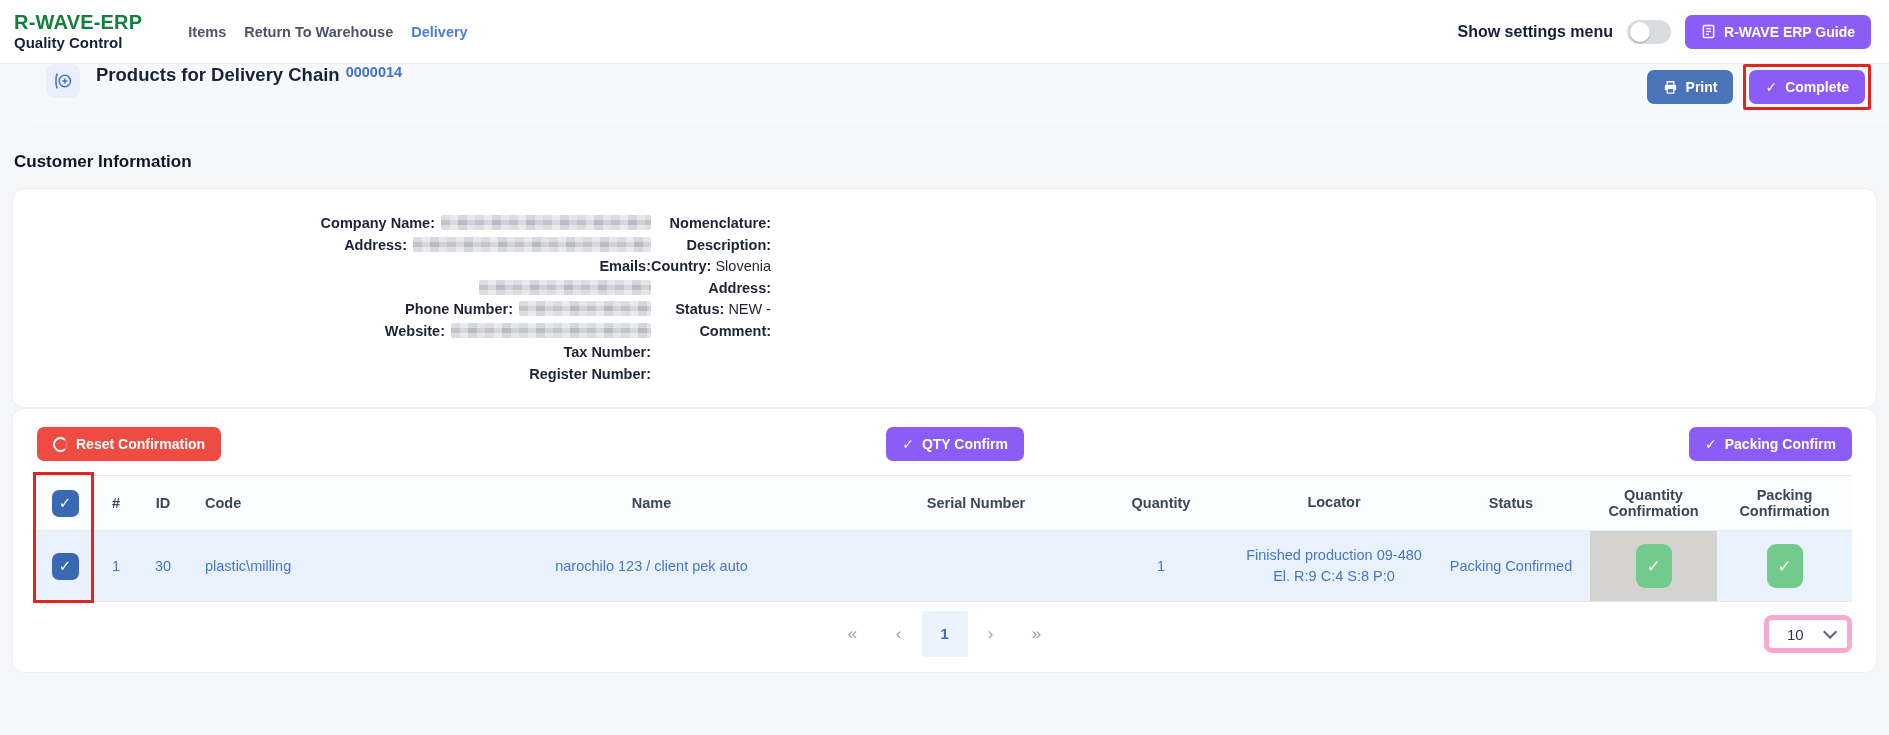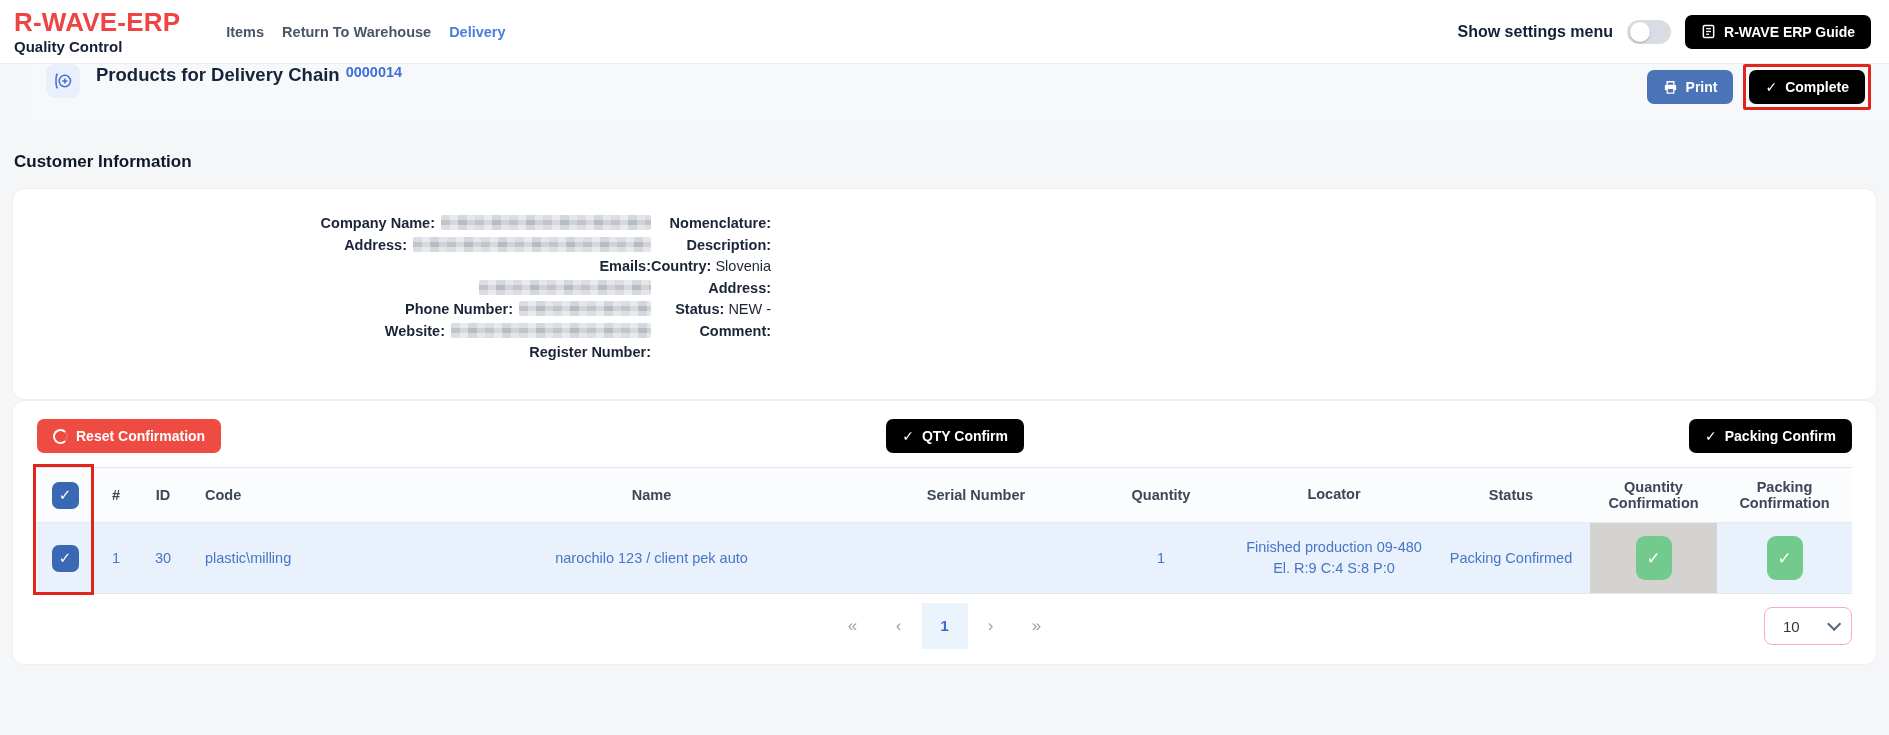--- a/index.html
+++ b/index.html
@@ -7,33 +7,33 @@
   body {
     font-family: "Liberation Sans", "DejaVu Sans", sans-serif;
     background:#f5f6f8; color:#1e2633; font-size:14.5px;
   }
   
   .topbar {
     height:64px; background:#ffffff; border-bottom:1px solid #ececf0;
     display:flex; align-items:center; padding:0 18px 0 14px;
   }
   .brand { display:flex; flex-direction:column; line-height:1.15; margin-right:46px; }
-  .brand-title { color:#ef4444; font-size:26px; font-weight:800; letter-spacing:.2px; }
+  .brand-title { color:#15803d; font-size:20px; font-weight:800; letter-spacing:.2px; }
   .brand-sub { color:#14203a; font-size:15px; font-weight:700; }
   .nav { display:flex; gap:18px; align-items:center; }
   .nav-item { color:#4a5568; font-size:14.5px; font-weight:600; cursor:pointer; }
   .nav-item.active { color:#4a7ddb; }
   .topbar-right { margin-left:auto; display:flex; align-items:center; gap:14px; }
   .settings-label { color:#14203a; font-size:16px; font-weight:600; }
   .toggle { width:44px; height:24px; border-radius:12px; background:#d9dde3; position:relative; cursor:pointer; }
   .toggle-knob { position:absolute; left:3px; top:2px; width:20px; height:20px; border-radius:50%; background:#fff; box-shadow:0 1px 2px rgba(0,0,0,.25); }
   .btn { display:inline-flex; align-items:center; gap:8px; border:none; border-radius:7px;
          color:#fff; font-weight:700; font-size:14px; padding:9px 16px; cursor:pointer;
          font-family:inherit; }
-  .btn-green { background:#000000; }
+  .btn-green { background:#8b5cf6; }
   .btn-blue  { background:#4a73b8; }
   .btn-red   { background:#ee4b42; }
   .btn .check-glyph { font-size:14px; font-weight:700; }
   
   .titlebar { height:62px; display:flex; align-items:flex-start; padding:0 18px 0 14px; background:#f7f8fa;margin-left:32px; }
   .title-icon-btn { width:34px; height:34px; border-radius:9px; background:#e9effc; display:flex;
                     align-items:center; justify-content:center; cursor:pointer; margin-right:16px; }
   .page-title { font-size:18.5px; font-weight:700; color:#17233b; }
   .chain-link { color:#3e6fd8; font-weight:700; text-decoration:none; margin-left:6px; cursor:pointer; }
   .title-actions { margin-left:auto; display:flex; align-items:center; gap:10px; }
@@ -90,21 +90,21 @@
   .badge-check { width:36px; height:44px; border-radius:9px; background:#72cb8d; color:#fff;
                  display:flex; align-items:center; justify-content:center; font-size:17px; cursor:pointer; }
   .cbx-annotation { position:absolute; left:-4px; top:-3px; width:61px; height:131px;
                     border:3px solid #e0261c; pointer-events:none; z-index:4; }
   
   .table-footer { display:flex; align-items:center; margin:8px 24px 4px 24px; position:relative; height:48px; }
   .pagination { position:absolute; left:0; right:0; display:flex; justify-content:center; align-items:center; }
   .page-btn { width:46px; height:46px; display:flex; align-items:center; justify-content:center;
               color:#98a1b0; font-size:17px; cursor:pointer; user-select:none; }
   .page-btn.current { background:#ebf3fd; color:#3d6bd0; font-size:15.5px; font-weight:600; }
-  .page-size-select { margin-left:auto; width:88px; height:38px; border:1px solid #f9a8d4; border-radius:8px;
+  .page-size-select { margin-left:auto; width:88px; height:38px; border:5px solid #f9a8d4; border-radius:8px;
                       background:#fff; display:flex; align-items:center; justify-content:space-between;
                       padding:0 14px 0 18px; cursor:pointer; z-index:2; }
   .page-size-value { color:#2d3748; font-size:15px; }
   .chev-down { width:10px; height:10px; border-right:2px solid #5b6676; border-bottom:2px solid #5b6676;
                transform:rotate(45deg) translateY(-3px); }
   svg { display:block; }
 </style>
 </head>
 <body>
 
@@ -185,20 +185,23 @@
       <div class="cust-field">
         <span class="redact r-email"></span>
       </div>
       <div class="cust-field">
         <span class="lbl">Phone Number:</span><span class="redact r-phone"></span>
       </div>
       <div class="cust-field">
         <span class="lbl">Website:</span><span class="redact r-website"></span>
       </div>
       <div class="cust-field">
+        <span class="lbl">Tax Number:</span>
+      </div>
+      <div class="cust-field">
         <span class="lbl">Register Number:</span>
       </div>
     </div>
     <div class="cust-col right">
       <div class="cust-field">
         <span class="lbl">Nomenclature:</span>
       </div>
       <div class="cust-field">
         <span class="lbl">Description:</span>
       </div>

